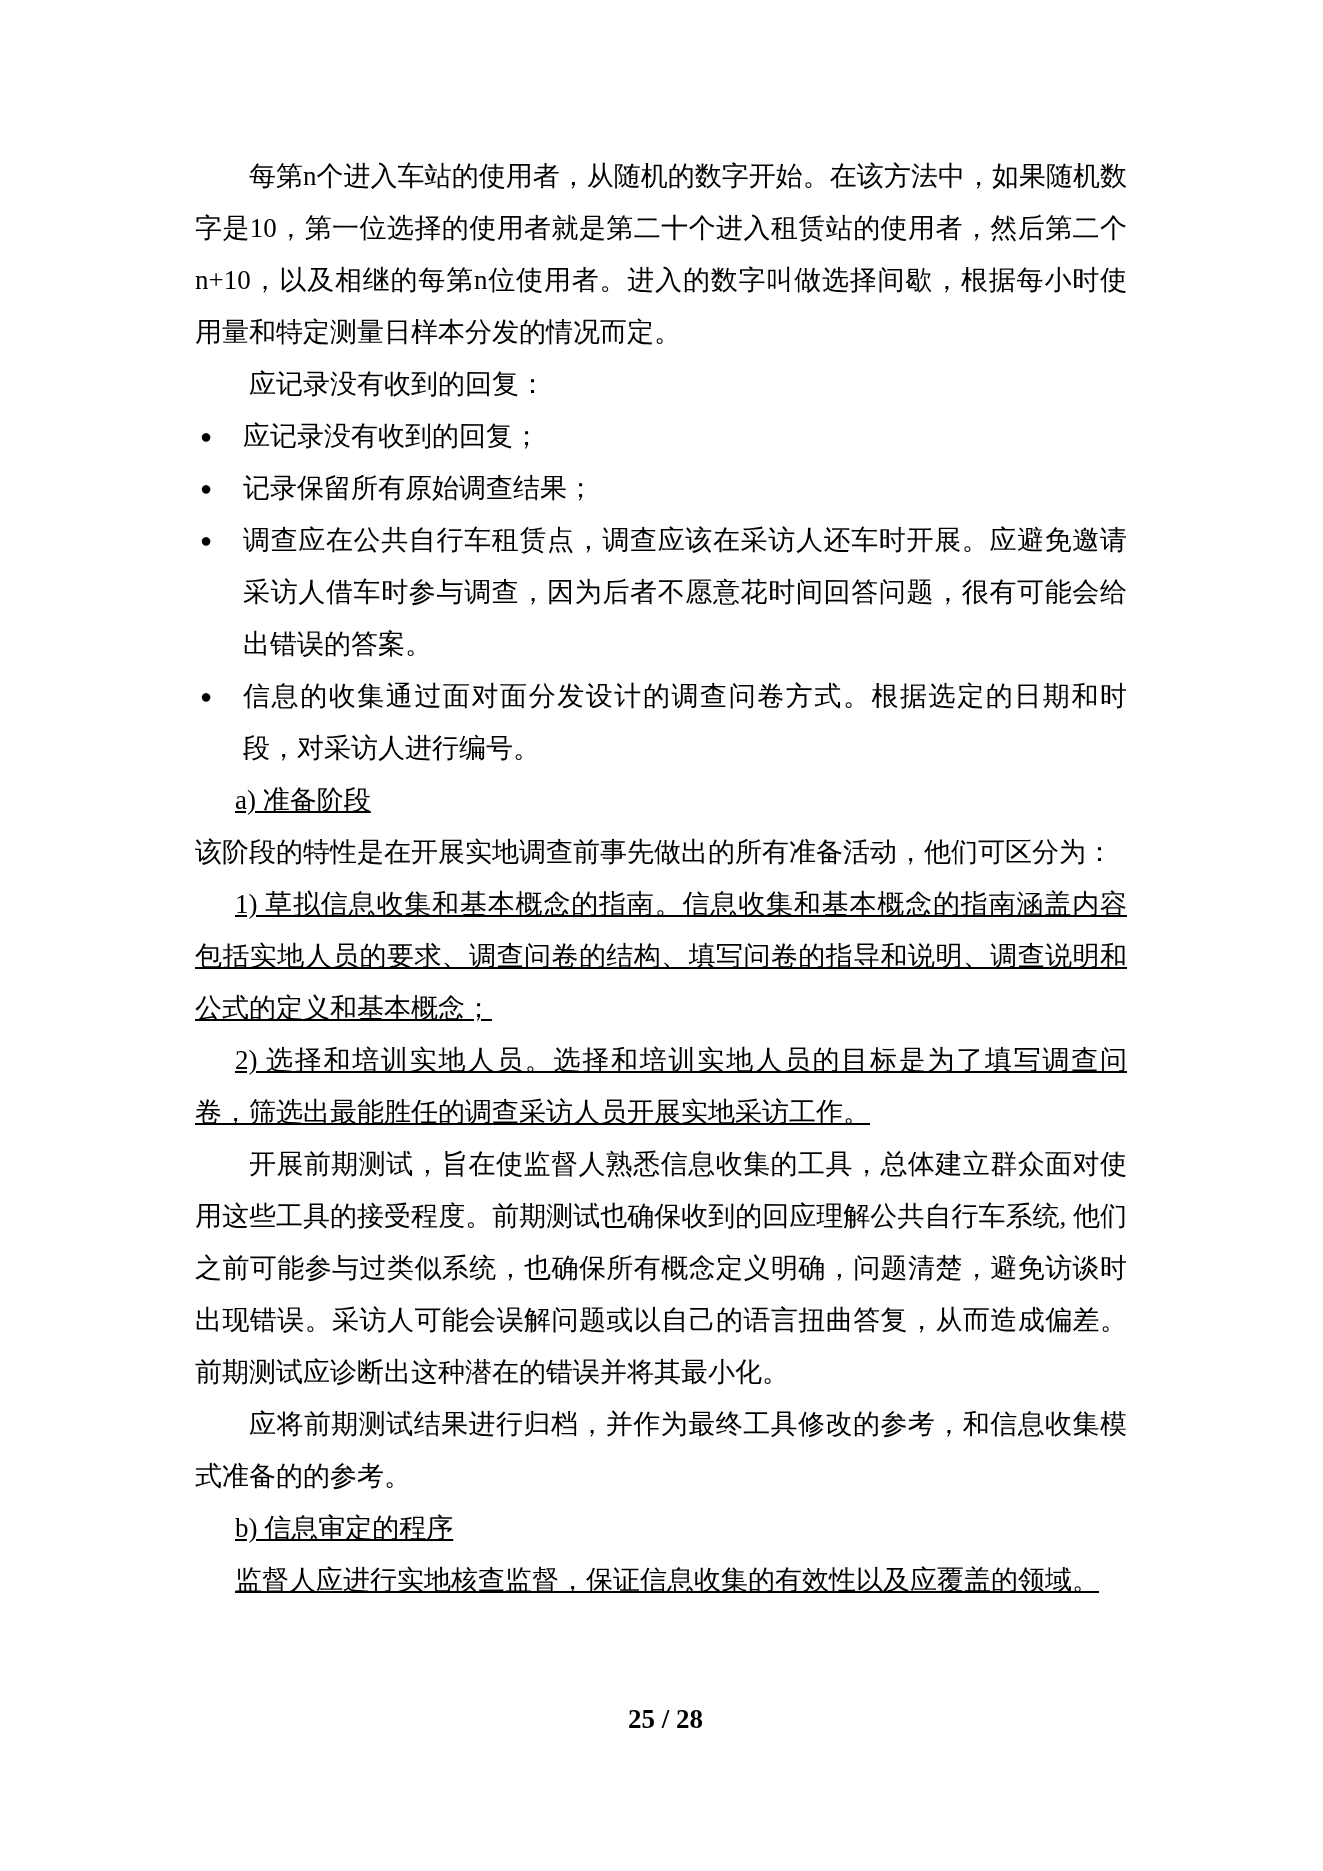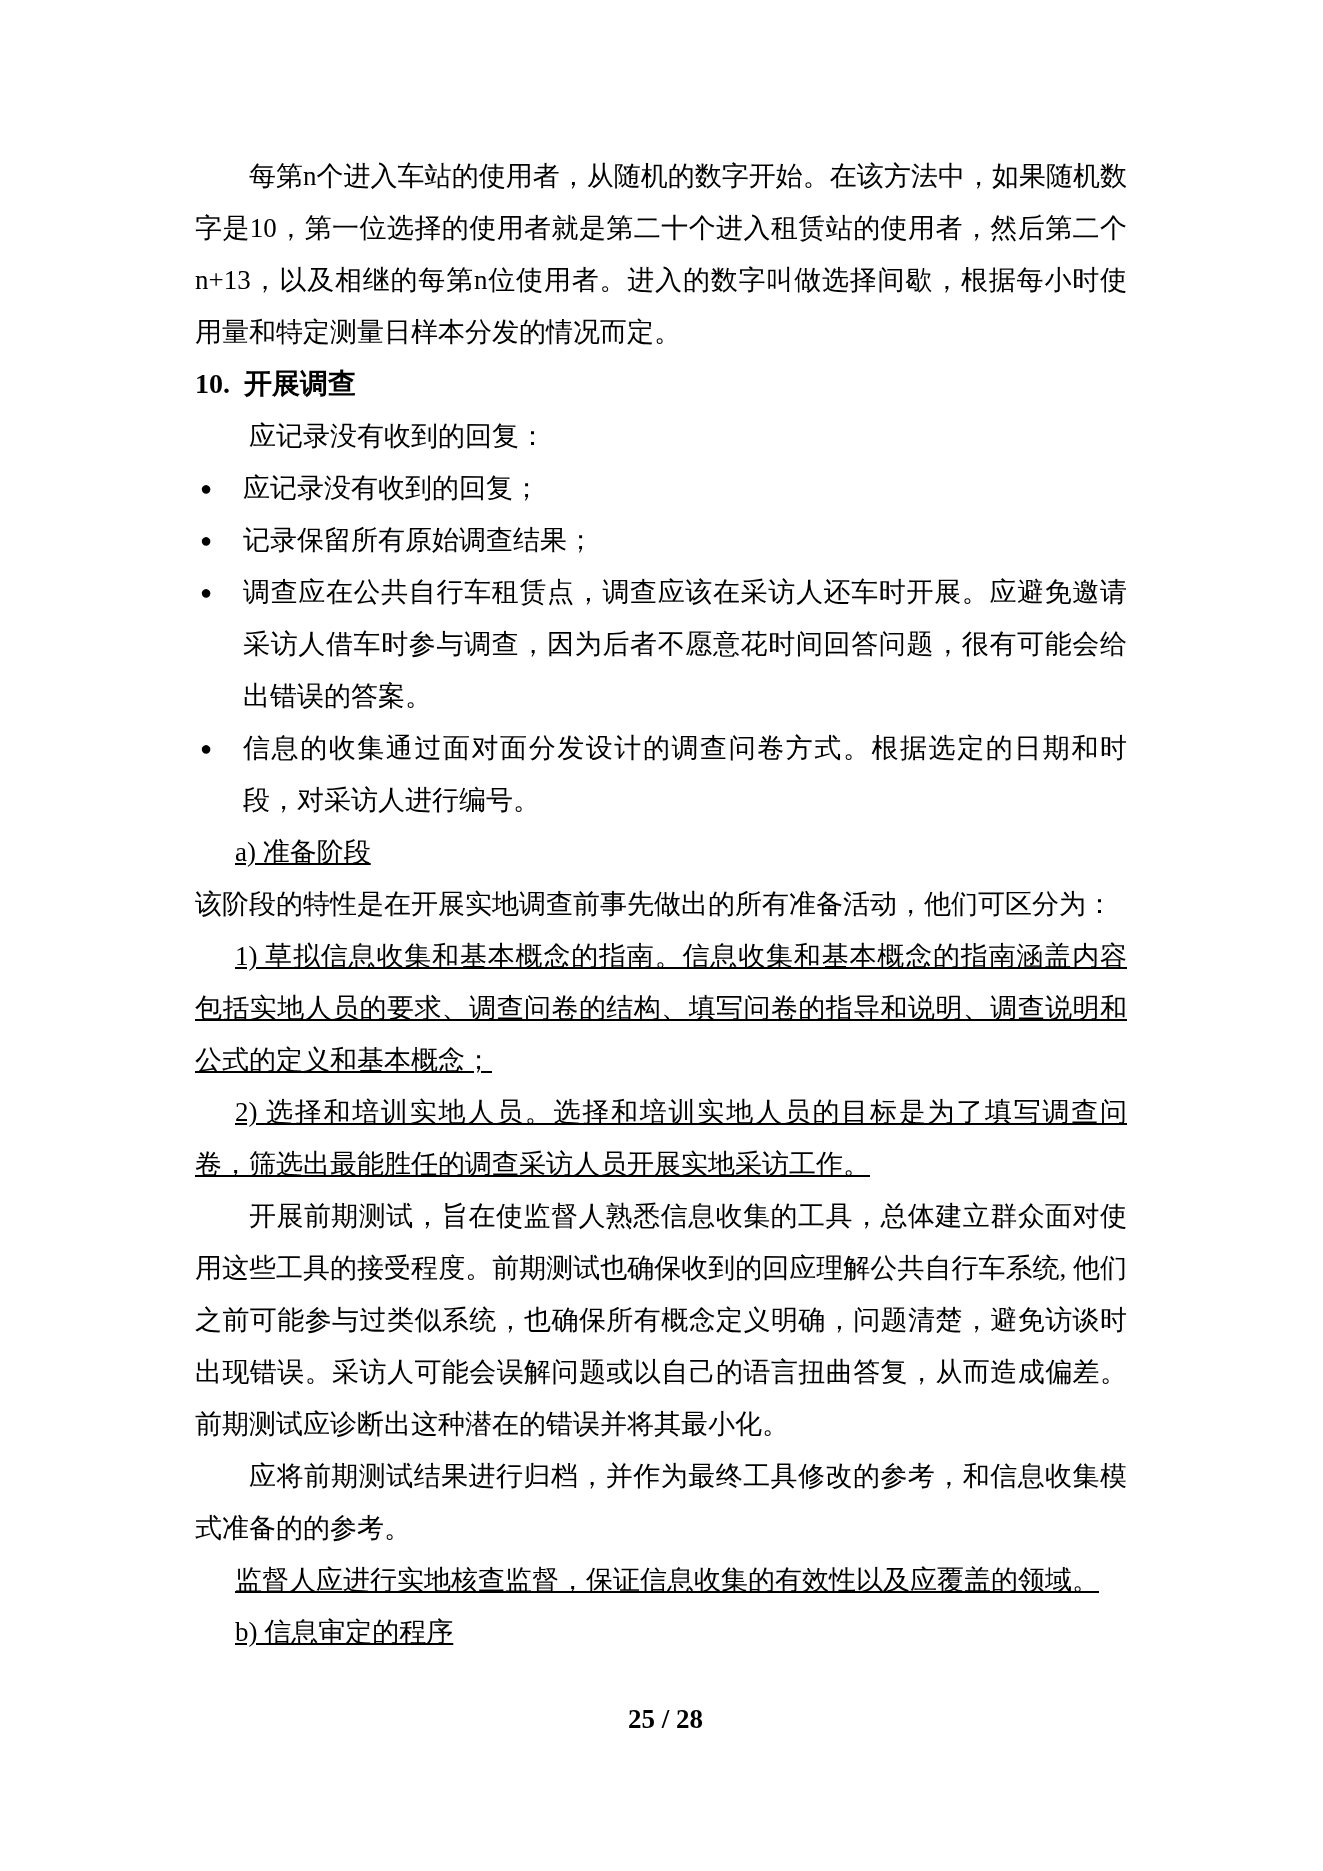--- a/index.html
+++ b/index.html
@@ -66,25 +66,22 @@
     font-size: 27px;
     line-height: 34px;
   }
 </style>
 </head>
 <body>
 
 <div class="page">
   <div class="content">
 
-    <p class="indent">每第n个进入车站的使用者，从随机的数字开始。在该方法中，如果随机数字是10，第一位选择的使用者就是第二十个进入租赁站的使用者，然后第二个n+13，以及相继的每第n位使用者。进入的数字叫做选择间歇，根据每小时使用量和特定测量日样本分发的情况而定。</p>
+    <p class="indent">每第n个进入车站的使用者，从随机的数字开始。在该方法中，如果随机数字是10，第一位选择的使用者就是第二十个进入租赁站的使用者，然后第二个n+10，以及相继的每第n位使用者。进入的数字叫做选择间歇，根据每小时使用量和特定测量日样本分发的情况而定。</p>
 
-    <h2 class="heading">
-      <span class="h-num">10.</span><span class="h-title">开展调查</span>
-    </h2>
 
     <p class="indent">应记录没有收到的回复：</p>
 
     <ul class="bullets">
       <li>
         <span class="bullet">●</span><span class="li-text">应记录没有收到的回复；</span>
       </li>
       <li>
         <span class="bullet">●</span><span class="li-text">记录保留所有原始调查结果；</span>
       </li>
@@ -95,21 +92,21 @@
         <span class="bullet">●</span><span class="li-text">信息的收集通过面对面分发设计的调查问卷方式。根据选定的日期和时段，对采访人进行编号。</span>
       </li>
     </ul>
 
     <p class="indent-small">a) 准备阶段</p>
     <p class="no-indent">该阶段的特性是在开展实地调查前事先做出的所有准备活动，他们可区分为：</p>
     <p class="indent-small">1) 草拟信息收集和基本概念的指南。信息收集和基本概念的指南涵盖内容包括实地人员的要求、调查问卷的结构、填写问卷的指导和说明、调查说明和公式的定义和基本概念；</p>
     <p class="indent-small">2) 选择和培训实地人员。选择和培训实地人员的目标是为了填写调查问卷，筛选出最能胜任的调查采访人员开展实地采访工作。</p>
     <p class="indent">开展前期测试，旨在使监督人熟悉信息收集的工具，总体建立群众面对使用这些工具的接受程度。前期测试也确保收到的回应理解公共自行车系统, 他们之前可能参与过类似系统，也确保所有概念定义明确，问题清楚，避免访谈时出现错误。采访人可能会误解问题或以自己的语言扭曲答复，从而造成偏差。前期测试应诊断出这种潜在的错误并将其最小化。</p>
     <p class="indent">应将前期测试结果进行归档，并作为最终工具修改的参考，和信息收集模式准备的的参考。</p>
+    <p class="indent-small">b) 信息审定的程序</p>
     <p class="indent-small">监督人应进行实地核查监督，保证信息收集的有效性以及应覆盖的领域。</p>
-    <p class="indent-small">b) 信息审定的程序</p>
 
   </div>
 
   <div class="footer">
     <span>25 / 28</span>
   </div>
 </div>
 
 </body></html>

